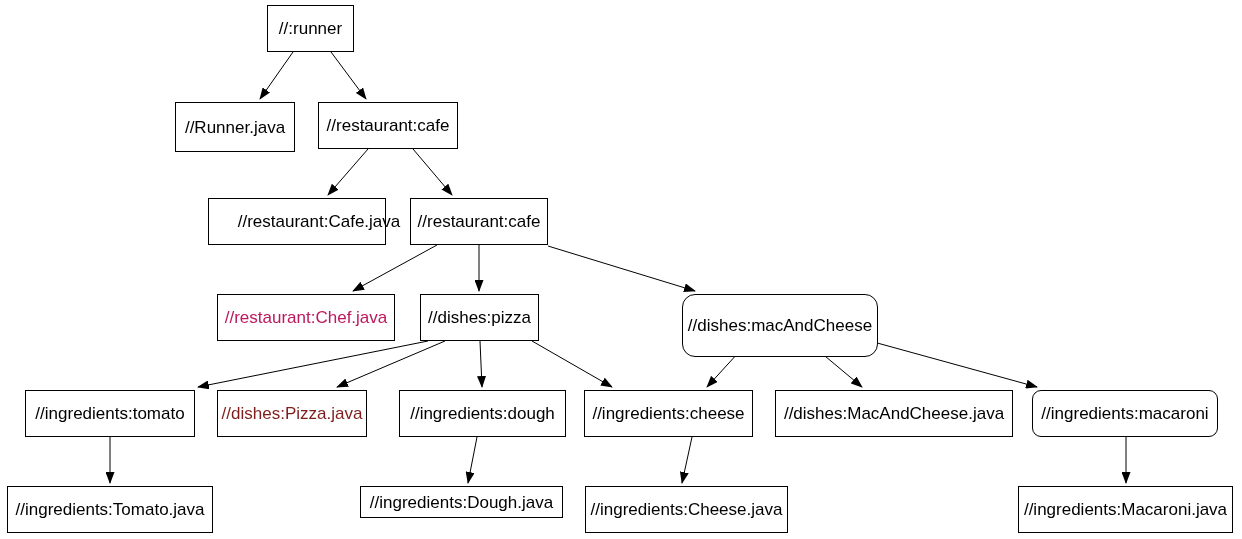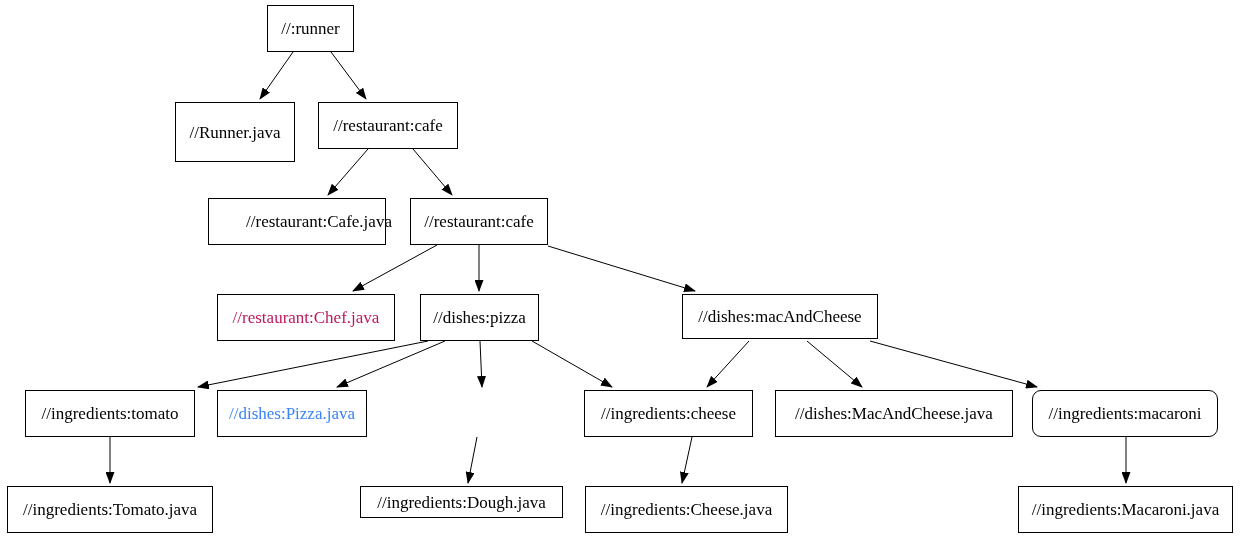--- a/index.html
+++ b/index.html
@@ -5,21 +5,21 @@
   html, body {
     margin: 0;
     padding: 0;
     background: #ffffff;
   }
   .canvas {
     position: relative;
     width: 1242px;
     height: 539px;
     background: #ffffff;
-    font-family: Liberation Serif, serif;
+    font-family: Liberation Sans, sans-serif;
     overflow: hidden;
   }
   .edge-layer {
     position: absolute;
     left: 0;
     top: 0;
     width: 1242px;
     height: 539px;
   }
   .node {
@@ -62,29 +62,30 @@
         <line x1="807" y1="341" x2="862" y2="387" stroke="#000000" stroke-width="1" marker-end="url(#arrowhead)"></line>
         <line x1="870" y1="341" x2="1037" y2="387" stroke="#000000" stroke-width="1" marker-end="url(#arrowhead)"></line>
         <line x1="110" y1="437" x2="110" y2="483" stroke="#000000" stroke-width="1" marker-end="url(#arrowhead)"></line>
         <line x1="477" y1="437" x2="468" y2="483" stroke="#000000" stroke-width="1" marker-end="url(#arrowhead)"></line>
         <line x1="692" y1="437" x2="682" y2="483" stroke="#000000" stroke-width="1" marker-end="url(#arrowhead)"></line>
         <line x1="1126" y1="437" x2="1126" y2="483" stroke="#000000" stroke-width="1" marker-end="url(#arrowhead)"></line>
       </g>
   </svg>
 
   <div class="node" style="left: 267px; top: 5px; width: 87px; height: 47px; border-color: rgb(0, 0, 0); background: rgb(255, 255, 255); color: rgb(0, 0, 0);">//:runner</div>
-  <div class="node" style="left: 175px; top: 102px; width: 120px; height: 60px; border-color: rgb(0, 0, 0); background: rgb(255, 255, 255); color: rgb(0, 0, 0);">//Runner.java</div>
+  <div class="node" style="left: 175px; top: 102px; width: 120px; height: 50px; border-color: rgb(0, 0, 0); background: rgb(255, 255, 255); color: rgb(0, 0, 0);">//Runner.java</div>
   <div class="node" style="left: 318px; top: 102px; width: 140px; height: 47px; border-color: rgb(0, 0, 0); background: rgb(255, 255, 255); color: rgb(0, 0, 0);">//restaurant:cafe</div>
   <div class="node" style="left: 208px; top: 198px; width: 178px; height: 47px; border-color: rgb(0, 0, 0); background: rgb(255, 255, 255); color: rgb(0, 0, 0); padding-left: 44px;">//restaurant:Cafe.java</div>
   <div class="node" style="left: 410px; top: 198px; width: 138px; height: 47px; border-color: rgb(0, 0, 0); background: rgb(255, 255, 255); color: rgb(0, 0, 0);">//restaurant:cafe</div>
   <div class="node" style="left: 217px; top: 294px; width: 178px; height: 47px; border-color: rgb(0, 0, 0); background: rgb(255, 255, 255); color: #be185d;">//restaurant:Chef.java</div>
   <div class="node" style="left: 420px; top: 294px; width: 119px; height: 47px; border-color: rgb(0, 0, 0); background: rgb(255, 255, 255); color: rgb(0, 0, 0);">//dishes:pizza</div>
-  <div class="node" style="left: 682px; top: 294px; width: 196px; height: 45px; border-color: rgb(0, 0, 0); background: rgb(255, 255, 255); color: rgb(0, 0, 0);">//dishes:macAndCheese</div>
+  <div class="node" style="left: 682px; top: 294px; width: 196px; height: 63px; border-color: rgb(0, 0, 0); background: rgb(255, 255, 255); color: rgb(0, 0, 0); border-radius: 13px;">//dishes:macAndCheese</div>
   <div class="node" style="left: 25px; top: 390px; width: 170px; height: 47px; border-color: rgb(0, 0, 0); background: rgb(255, 255, 255); color: rgb(0, 0, 0);">//ingredients:tomato</div>
-  <div class="node" style="left: 217px; top: 390px; width: 150px; height: 47px; border-color: rgb(0, 0, 0); background: rgb(255, 255, 255); color: #3b82f6;">//dishes:Pizza.java</div>
+  <div class="node" style="left: 217px; top: 390px; width: 150px; height: 47px; border-color: rgb(0, 0, 0); background: rgb(255, 255, 255); color: #7f1d1d;">//dishes:Pizza.java</div>
+  <div class="node" style="left: 399px; top: 390px; width: 167px; height: 47px; border-color: rgb(0, 0, 0); background: rgb(255, 255, 255); color: rgb(0, 0, 0);">//ingredients:dough</div>
   <div class="node" style="left: 584px; top: 390px; width: 169px; height: 47px; border-color: rgb(0, 0, 0); background: rgb(255, 255, 255); color: rgb(0, 0, 0);">//ingredients:cheese</div>
   <div class="node" style="left: 775px; top: 390px; width: 238px; height: 47px; border-color: rgb(0, 0, 0); background: rgb(255, 255, 255); color: rgb(0, 0, 0);">//dishes:MacAndCheese.java</div>
   <div class="node" style="left: 1032px; top: 390px; width: 186px; height: 47px; border-color: rgb(0, 0, 0); background: rgb(255, 255, 255); color: rgb(0, 0, 0); border-radius: 9px;">//ingredients:macaroni</div>
   <div class="node" style="left: 7px; top: 486px; width: 206px; height: 47px; border-color: rgb(0, 0, 0); background: rgb(255, 255, 255); color: rgb(0, 0, 0);">//ingredients:Tomato.java</div>
   <div class="node" style="left: 360px; top: 486px; width: 203px; height: 32px; border-color: rgb(0, 0, 0); background: rgb(255, 255, 255); color: rgb(0, 0, 0);">//ingredients:Dough.java</div>
   <div class="node" style="left: 585px; top: 486px; width: 203px; height: 47px; border-color: rgb(0, 0, 0); background: rgb(255, 255, 255); color: rgb(0, 0, 0);">//ingredients:Cheese.java</div>
   <div class="node" style="left: 1018px; top: 486px; width: 215px; height: 47px; border-color: rgb(0, 0, 0); background: rgb(255, 255, 255); color: rgb(0, 0, 0);">//ingredients:Macaroni.java</div>
 </div>
 
 </body></html>

